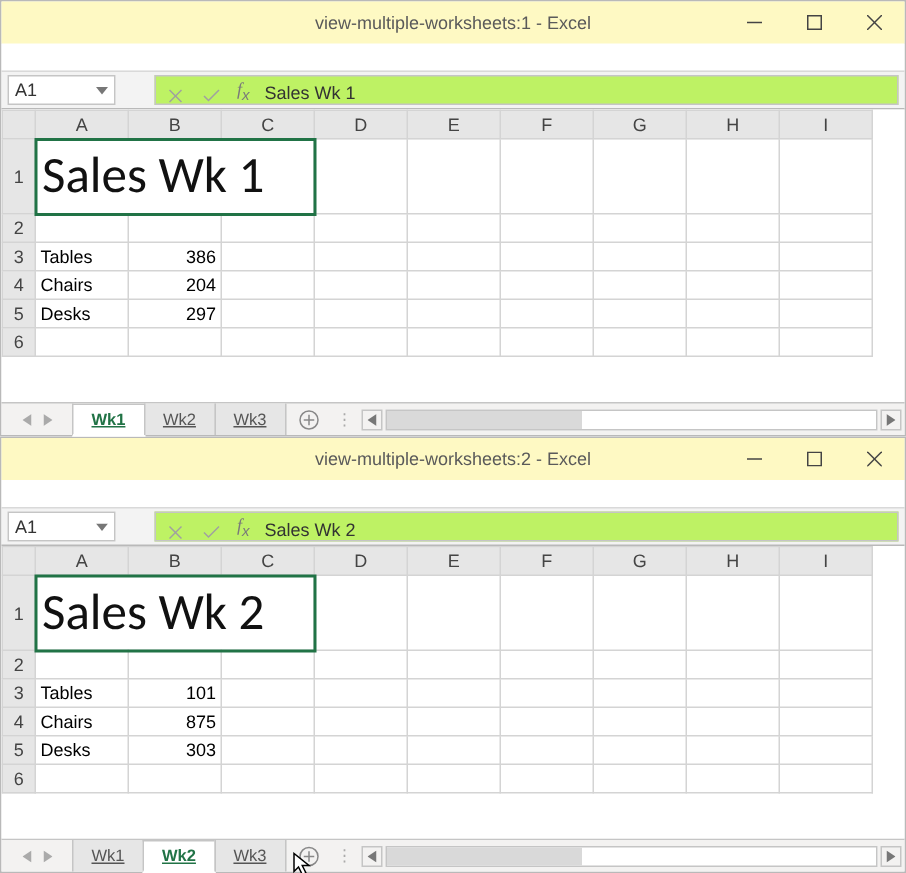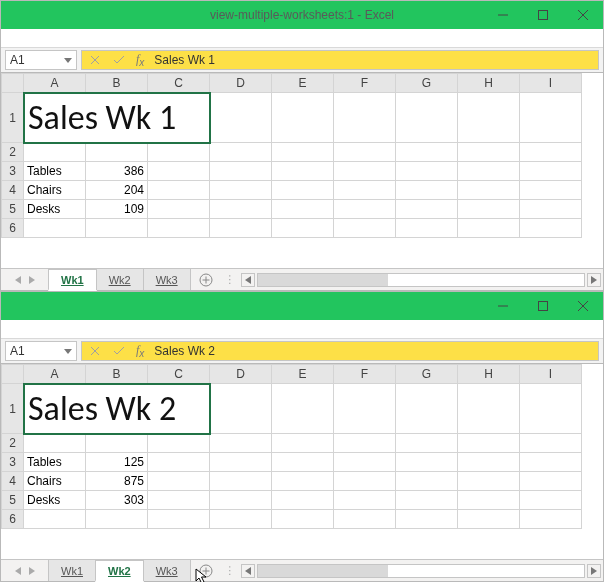--- a/index.html
+++ b/index.html
@@ -1,31 +1,31 @@
 <!DOCTYPE html>
 <html><head>
 <meta charset="utf-8">
 <style>
 * { box-sizing: border-box; margin: 0; padding: 0; font-family: "Segoe UI", Arial, sans-serif; }
 html, body { width: 604px; height: 582px; background: #fff; }
 .win { border: 1px solid #b9b9b9; background: #fff; display: flex; flex-direction: column; }
 .win.top { width: 604px; height: 291px; }
 .win.bot { width: 604px; height: 291px; }
-.titlebar { height: 28px; background: #22c55e; display: flex; align-items: center; position: relative; }
+.titlebar { height: 28px; background: #fef9c3; display: flex; align-items: center; position: relative; }
 .titlebar .ttl { flex: 1; text-align: center; font-size: 12px; color: #5a5a5a; }
 .winctrls { position: absolute; right: 0; top: 0; height: 28px; display: flex; }
 .winbtn { width: 40px; height: 28px; display: flex; align-items: center; justify-content: center; color: #444; }
 .winbtn svg { width: 10px; height: 10px; stroke: #444; stroke-width: 1; fill: none; }
 .blankbar { height: 18px; background: #fff; border-bottom: 0; }
 .fbar { height: 26px; display: flex; align-items: center; border-top: 1px solid #d9d9d9; border-bottom: 1px solid #b9b9b9; background: #f3f3f3; padding: 0 4px; gap: 4px; }
 .namebox { width: 72px; height: 20px; background: #fff; border: 1px solid #c5c5c5; display: flex; align-items: center; padding: 0 4px; position: relative; }
 .namebox span { font-size: 12px; color: #333; }
 .nbdrop { margin-left: auto; }
 .nbdrop svg { width: 8px; height: 6px; }
-.fbox { flex: 1; height: 20px; background: #fde047; border: 1px solid #c5c5c5; display: flex; align-items: center; padding: 0 6px; gap: 10px; }
+.fbox { flex: 1; height: 20px; background: #bef264; border: 1px solid #c5c5c5; display: flex; align-items: flex-end; padding: 0 6px; gap: 10px; margin-left: 22px; }
 .fic { width: 14px; display: flex; justify-content: center; }
 .fic svg { stroke: #a0a0a0; fill: none; }
 .fx { font-style: italic; font-size: 12px; color: #7a7a7a; font-family: "Times New Roman", serif; }
 .fval { font-size: 12px; color: #333; }
 .gridwrap { flex: 1; position: relative; overflow: hidden; background: #fff; }
 .grid { border-collapse: collapse; table-layout: fixed; }
 .grid th, .grid td { border: 1px solid #d4d4d4; font-size: 12px; height: 19px; padding: 0 3px; }
 .grid th { background: #e6e6e6; color: #444; font-weight: normal; text-align: center; }
 .grid th.corner { background: #e6e6e6; width: 22px; }
 .grid .rh { background: #e6e6e6; text-align: center; color: #444; width: 22px; }
@@ -155,21 +155,21 @@
             <td></td>
             <td></td>
             <td></td>
             <td></td>
             <td></td>
             <td></td>
       </tr>
       <tr>
         <td class="rh">5</td>
         <td>Desks</td>
-        <td class="num">109</td>
+        <td class="num">297</td>
         <td></td>
             <td></td>
             <td></td>
             <td></td>
             <td></td>
             <td></td>
             <td></td>
       </tr>
       <tr>
         <td class="rh">6</td>
@@ -221,20 +221,21 @@
           <svg width="6" height="8" viewBox="0 0 6 8">
             <path d="M0 0 L6 4 L0 8" fill="#777"></path>
           </svg>
         </div>
     </div>
   </div>
 </div>
 
 <div class="win bot">
   <div class="titlebar">
+    <div class="ttl">view-multiple-worksheets:2 - Excel</div>
     <div class="winctrls">
       <div class="winbtn">
           <svg viewBox="0 0 10 10">
             <line x1="0" y1="5" x2="10" y2="5"></line>
           </svg>
         </div>
       <div class="winbtn">
           <svg viewBox="0 0 10 10">
             <rect x="0.5" y="0.5" width="9" height="9"></rect>
           </svg>
@@ -304,21 +305,21 @@
             <td></td>
             <td></td>
             <td></td>
             <td></td>
             <td></td>
             <td></td>
       </tr>
       <tr>
         <td class="rh">3</td>
         <td>Tables</td>
-        <td class="num">125</td>
+        <td class="num">101</td>
         <td></td>
             <td></td>
             <td></td>
             <td></td>
             <td></td>
             <td></td>
             <td></td>
       </tr>
       <tr>
         <td class="rh">4</td>

